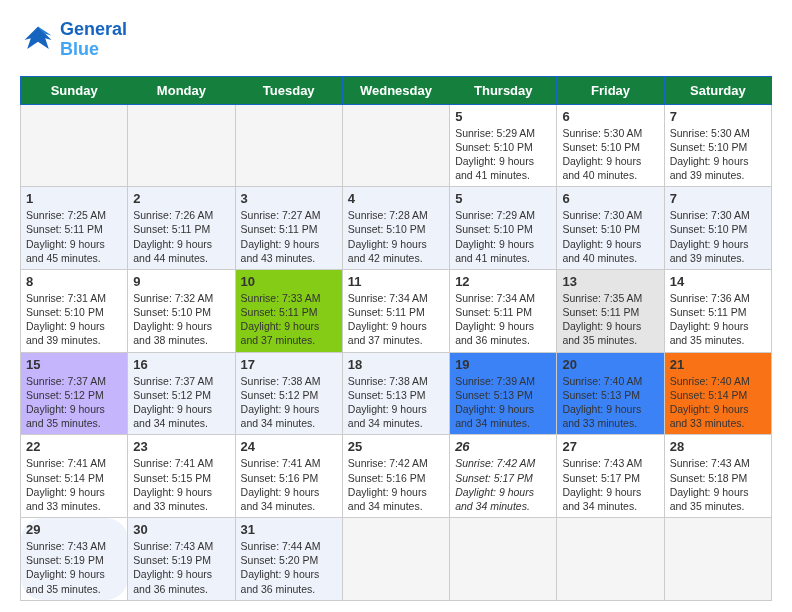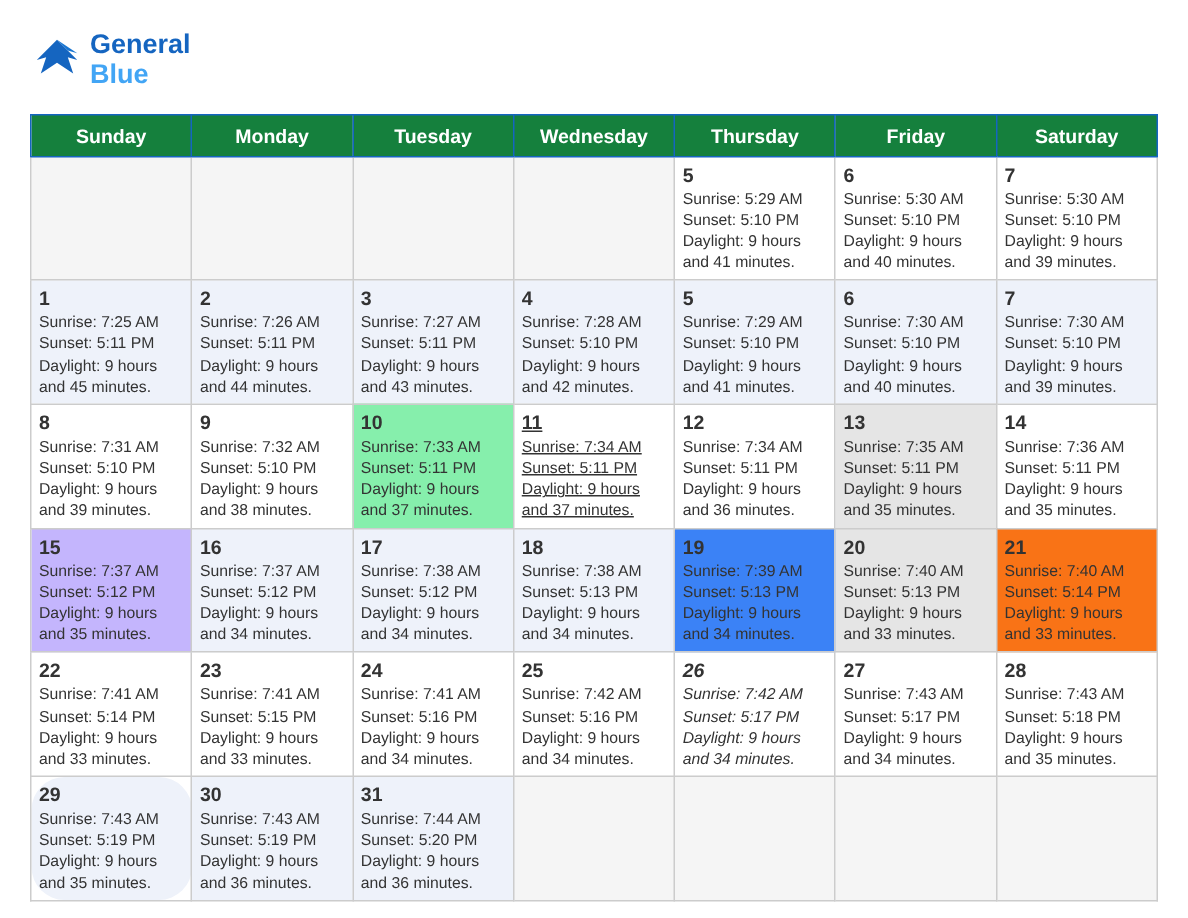--- a/index.html
+++ b/index.html
@@ -222,29 +222,29 @@
         </div>
       </td>
         <td style="background: rgb(255, 255, 255);">
         <span class="day-num">9</span>
         <div class="day-info">
           Sunrise: 7:32 AM<br>
           Sunset: 5:10 PM<br>
           Daylight: 9 hours and 38 minutes.
         </div>
       </td>
-        <td style="background: #86efac;">
+        <td style="background: #84cc16;">
         <span class="day-num">10</span>
         <div class="day-info">
           Sunrise: 7:33 AM<br>
           Sunset: 5:11 PM<br>
           Daylight: 9 hours and 37 minutes.
         </div>
       </td>
-        <td style="background: rgb(255, 255, 255); text-decoration: underline;">
+        <td style="background: rgb(255, 255, 255);">
         <span class="day-num">11</span>
         <div class="day-info">
           Sunrise: 7:34 AM<br>
           Sunset: 5:11 PM<br>
           Daylight: 9 hours and 37 minutes.
         </div>
       </td>
         <td style="background: rgb(255, 255, 255);">
         <span class="day-num">12</span>
         <div class="day-info">
@@ -304,21 +304,21 @@
         </div>
       </td>
         <td style="background: #3b82f6;">
         <span class="day-num">19</span>
         <div class="day-info">
           Sunrise: 7:39 AM<br>
           Sunset: 5:13 PM<br>
           Daylight: 9 hours and 34 minutes.
         </div>
       </td>
-        <td style="background: #e5e5e5;">
+        <td style="background: #3b82f6;">
         <span class="day-num">20</span>
         <div class="day-info">
           Sunrise: 7:40 AM<br>
           Sunset: 5:13 PM<br>
           Daylight: 9 hours and 33 minutes.
         </div>
       </td>
         <td style="background: #f97316;">
         <span class="day-num">21</span>
         <div class="day-info">

